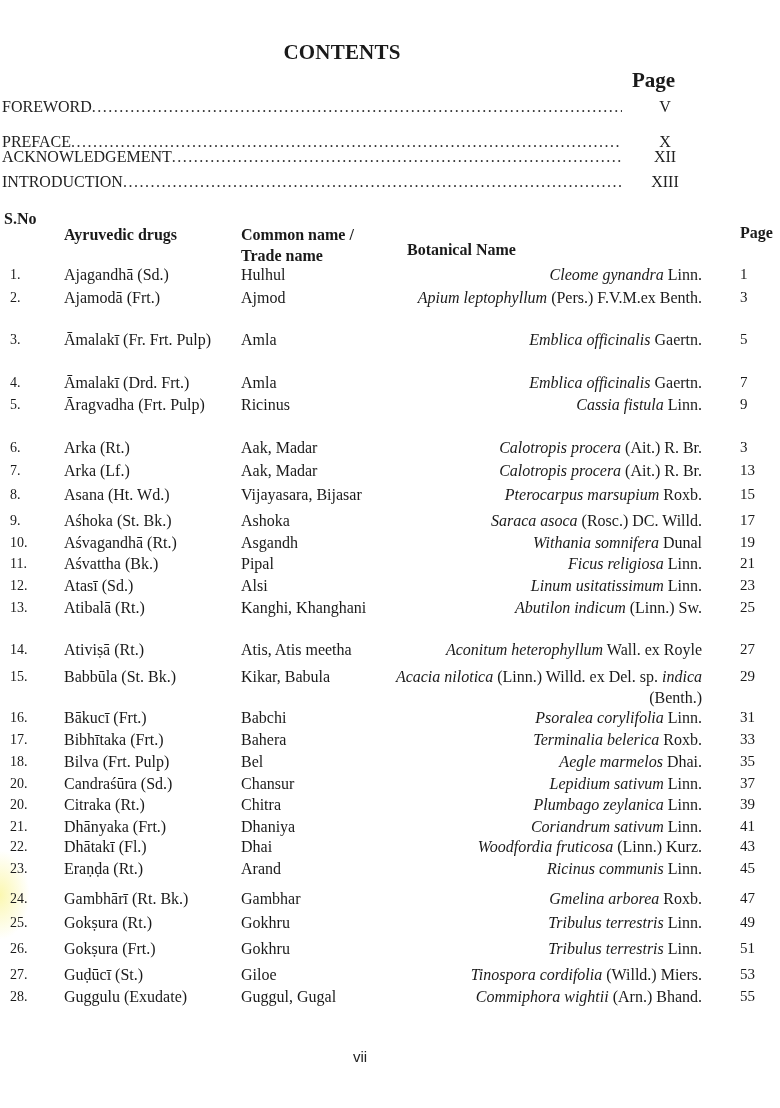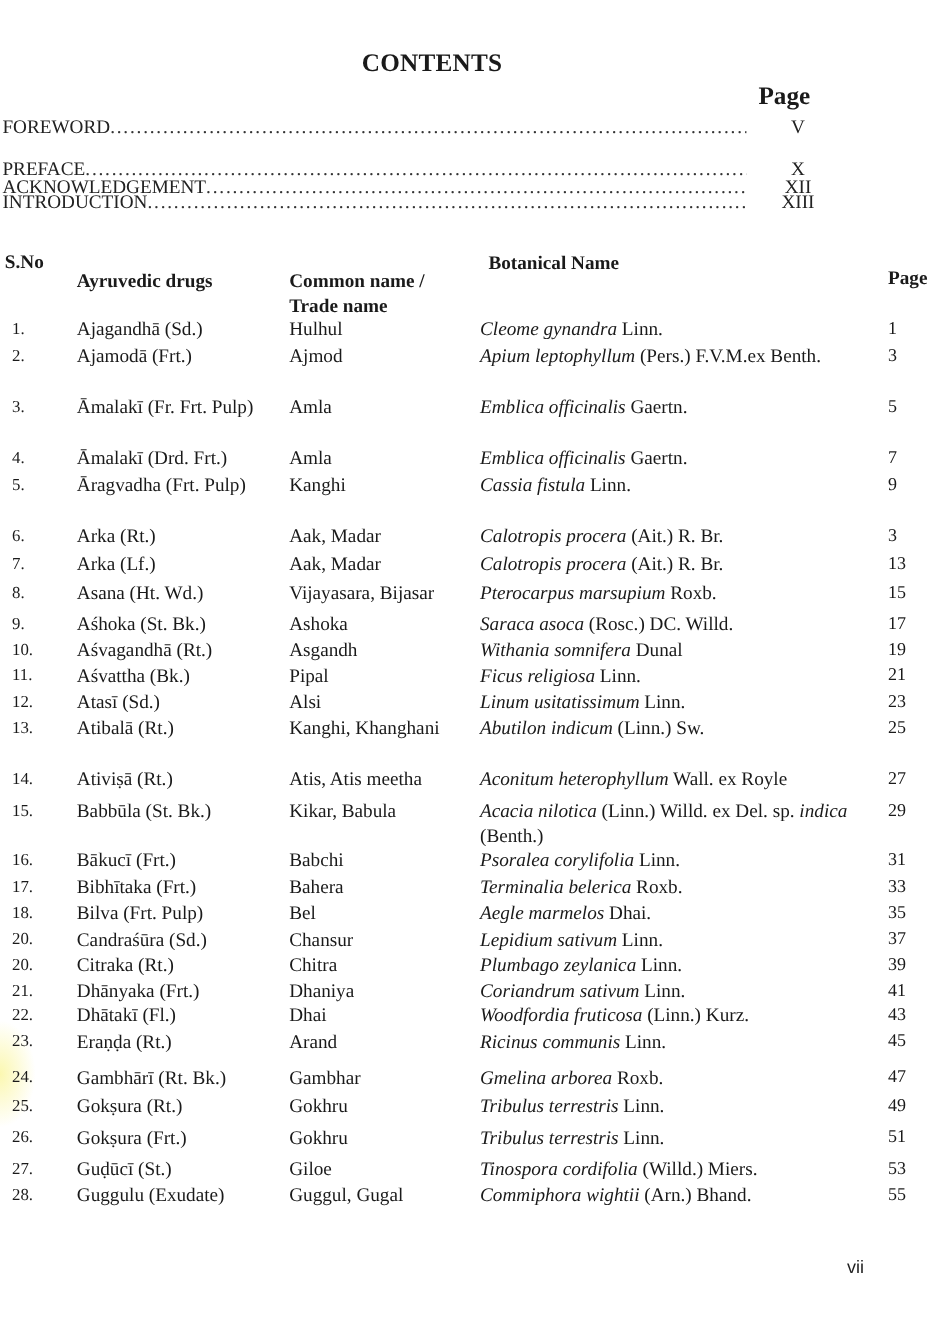--- a/index.html
+++ b/index.html
@@ -7,21 +7,21 @@
     width: 780px; height: 1108px; position: relative; overflow: hidden;
     background: #ffffff; color: #1a1a1a;
     font-family: "Liberation Serif", "DejaVu Serif", serif;
   }
   .glow {
     position: absolute; left: -30px; top: 850px; width: 60px; height: 90px;
     background: radial-gradient(ellipse at center, rgba(250,245,150,0.75) 0%, rgba(255,255,255,0) 70%);
   }
   .title {
     position: absolute; left: 0; width: 684px; top: 40px; text-align: center;
-    font-weight: bold; font-size: 21px; letter-spacing: 0.2px; margin-left: 18px;
+    font-weight: bold; font-size: 21px; letter-spacing: 0.2px;
   }
   .page-head {
     position: absolute; left: 632px; top: 68px; font-weight: bold; font-size: 21px;
   }
   .front {
     position: absolute; left: 2px; width: 690px; font-size: 16px; height: 24px;
     display: flex; align-items: baseline; color: #222;
   }
   .front .lbl { white-space: nowrap; }
   .front .dots {
@@ -30,25 +30,25 @@
   }
   .front .pg { width: 54px; text-align: center; }
   .th {
     position: absolute; font-weight: bold; font-size: 16px; line-height: 21px;
   }
   .row { position: absolute; left: 0; width: 780px; font-size: 16px; line-height: 21px; }
   .row .c { position: absolute; top: 0; }
   .row .sno { left: 10px; font-size: 14px; }
   .row .drug { left: 64px; width: 170px; }
   .row .common { left: 241px; width: 160px; }
-  .row .bot { left: 400px; width: 320px; }
+  .row .bot { left: 382px; width: 320px; text-align: right; }
   .row .pg { left: 740px; font-size: 15px; }
   .bot i { font-style: italic; }
   .folio {
-    position: absolute; left: 0; width: 720px; top: 1048px; text-align: right;
+    position: absolute; left: 0; width: 720px; top: 1048px; text-align: center;
     font-family: "Liberation Sans", "DejaVu Sans", sans-serif; font-size: 15px; color: #222;
   }
 </style>
 </head>
 <body>
 
 <div class="glow"></div>
 
 <div class="title">CONTENTS</div>
 <div class="page-head">Page</div>
@@ -62,32 +62,32 @@
   <div class="front" style="top:133px">
     <span class="lbl">PREFACE</span>
     <span class="dots">........................................................................................................................................</span>
     <span class="pg">X</span>
   </div>
   <div class="front" style="top:148px">
     <span class="lbl">ACKNOWLEDGEMENT</span>
     <span class="dots">........................................................................................................................................</span>
     <span class="pg">XII</span>
   </div>
-  <div class="front" style="top:160px">
+  <div class="front" style="top:173px">
     <span class="lbl">INTRODUCTION</span>
     <span class="dots">........................................................................................................................................</span>
     <span class="pg">XIII</span>
   </div>
 </div>
 
 <div>
   <div class="th" style="left:4px;top:208px">S.No</div>
   <div class="th" style="left:64px;top:224px">Ayruvedic drugs</div>
   <div class="th" style="left:241px;top:224px;width:150px">Common name / Trade name</div>
-  <div class="th" style="left:407px;top:209px">Botanical Name</div>
+  <div class="th" style="left:407px;top:239px">Botanical Name</div>
   <div class="th" style="left:740px;top:222px">Page</div>
 </div>
 
 <div id="rows">
     <div class="row" style="top: 264px;">
       <span class="c sno">1.</span>
       <span class="c drug">Ajagandhā (Sd.)</span>
       <span class="c common">Hulhul</span>
       <span class="c bot"><i>Cleome gynandra</i> <span>Linn.</span></span>
       <span class="c pg">1</span>
@@ -109,21 +109,21 @@
     <div class="row" style="top: 372px;">
       <span class="c sno">4.</span>
       <span class="c drug">Āmalakī (Drd. Frt.)</span>
       <span class="c common">Amla</span>
       <span class="c bot"><i>Emblica officinalis</i> <span>Gaertn.</span></span>
       <span class="c pg">7</span>
     </div>
     <div class="row" style="top: 394px;">
       <span class="c sno">5.</span>
       <span class="c drug">Āragvadha (Frt. Pulp)</span>
-      <span class="c common">Kanghi</span>
+      <span class="c common">Ricinus</span>
       <span class="c bot"><i>Cassia fistula</i> <span>Linn.</span></span>
       <span class="c pg">9</span>
     </div>
     <div class="row" style="top: 437px;">
       <span class="c sno">6.</span>
       <span class="c drug">Arka (Rt.)</span>
       <span class="c common">Aak, Madar</span>
       <span class="c bot"><i>Calotropis procera</i> <span>(Ait.) R. Br.</span></span>
       <span class="c pg">3</span>
     </div>

